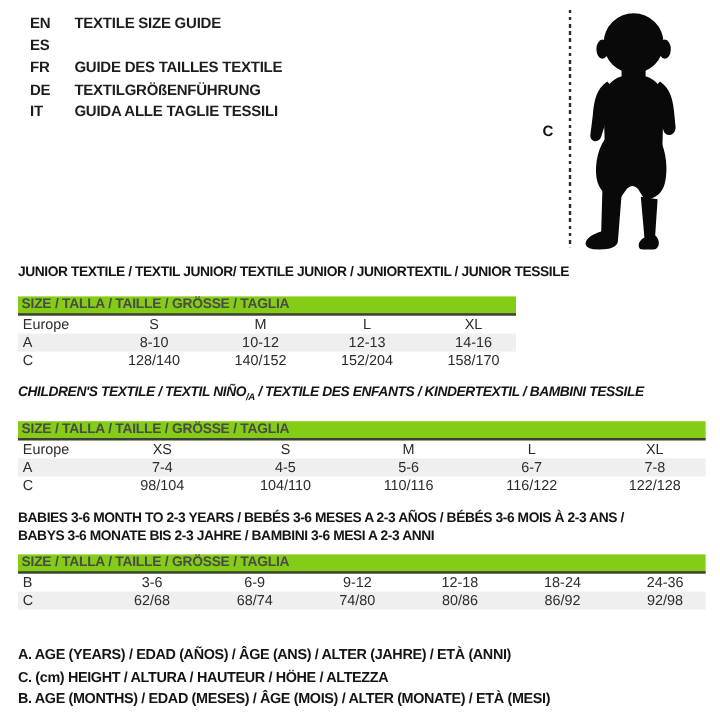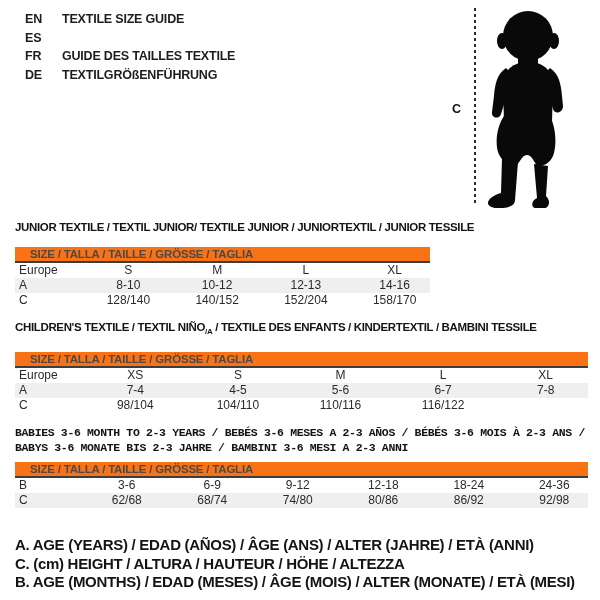--- a/index.html
+++ b/index.html
@@ -20,37 +20,37 @@
   .silhouette { position:absolute; left:482px; top:10px; width:92px; height:198px; }
 
   
   .size-table { position:absolute; left:15px; }
   .t1 { top:220px; width:415px; }
   .t2 { top:320px; width:573px; }
   .t3 { top:425px; width:573px; }
   .tbl-title { font-size:11.5px; font-weight:bold; color:#141414;
     letter-spacing:-0.35px; line-height:15px; white-space:nowrap; }
   .t1 .tbl-title { margin-bottom:12px; }
-  .t2 .tbl-title { margin-bottom:13px; }
-  .t3 .tbl-title { margin-bottom:7px;font-family:Liberation Mono, monospace; }
+  .t2 .tbl-title { margin-bottom:13px;font-style:italic; }
+  .t3 .tbl-title { margin-bottom:7px; }
   .tbl-title sub { font-size:8px; }
-  .size-bar { height:16px; line-height:15px; background:#f97316;
-    border-bottom:2px solid #3d3d3d; padding-left:15px; font-size:11.5px;
+  .size-bar { height:16px; line-height:15px; background:#84cc16;
+    border-bottom:2px solid #3d3d3d; padding-left:3px; font-size:11.5px;
     font-weight:bold; color:#4a4a4a; letter-spacing:-0.2px; }
   .grid-row { display:grid; height:15px; line-height:15px; font-size:12px; color:#2b2b2b;gap:18px; }
   .cols-4 { grid-template-columns:60px repeat(4, 1fr); }
   .cols-5 { grid-template-columns:60px repeat(5, 1fr); }
   .cols-6 { grid-template-columns:60px repeat(6, 1fr); }
   .grid-row.shaded { background:#efefef; }
   .row-label { padding-left:4px; text-align:left; }
   .cell { text-align:center; }
 
   
   .legend { position:absolute; left:15px; top:536px; }
-  .legend-line { font-size:15px; font-weight:bold; letter-spacing:-0.3px;
+  .legend-line { font-size:12px; font-weight:bold; letter-spacing:-0.3px;
     line-height:18.5px; color:#141414; white-space:nowrap; }
 </style>
 </head>
 <body>
 
 <div class="page">
 
   <div class="lang-list">
     <div class="lang-row">
       <span>EN</span>
@@ -59,20 +59,24 @@
     <div class="lang-row">
       <span>ES</span>
     </div>
     <div class="lang-row">
       <span>FR</span>
       <span>GUIDE DES TAILLES TEXTILE</span>
     </div>
     <div class="lang-row">
       <span>DE</span>
       <span>TEXTILGRÖßENFÜHRUNG</span>
+    </div>
+    <div class="lang-row">
+      <span>IT</span>
+      <span>GUIDA ALLE TAGLIE TESSILI</span>
     </div>
   </div>
 
   <div class="measure-line"></div>
   <div class="measure-label">C</div>
   <svg class="silhouette" viewBox="0 0 92 198" xmlns="http://www.w3.org/2000/svg">
     <g fill="#090909">
       <ellipse cx="46" cy="26" rx="25" ry="25"></ellipse>
       <ellipse cx="20" cy="31" rx="5" ry="8"></ellipse>
       <ellipse cx="72" cy="31" rx="5" ry="8"></ellipse>
@@ -130,20 +134,21 @@
       <span class="cell">5-6</span>
       <span class="cell">6-7</span>
       <span class="cell">7-8</span>
     </div>
     <div class="grid-row cols-5">
       <span class="row-label">C</span>
       <span class="cell">98/104</span>
       <span class="cell">104/110</span>
       <span class="cell">110/116</span>
       <span class="cell">116/122</span>
+      <span class="cell">122/128</span>
     </div>
   </div>
 
   <div class="size-table t3">
     <div class="tbl-title">
       <div>BABIES 3-6 MONTH TO 2-3 YEARS / BEBÉS 3-6 MESES A 2-3 AÑOS / BÉBÉS 3-6 MOIS À 2-3 ANS /</div>
       <div>BABYS 3-6 MONATE BIS 2-3 JAHRE / BAMBINI 3-6 MESI A 2-3 ANNI</div>
     </div>
     <div class="size-bar">SIZE / TALLA / TAILLE / GRÖSSE / TAGLIA</div>
     <div class="grid-row cols-6">

